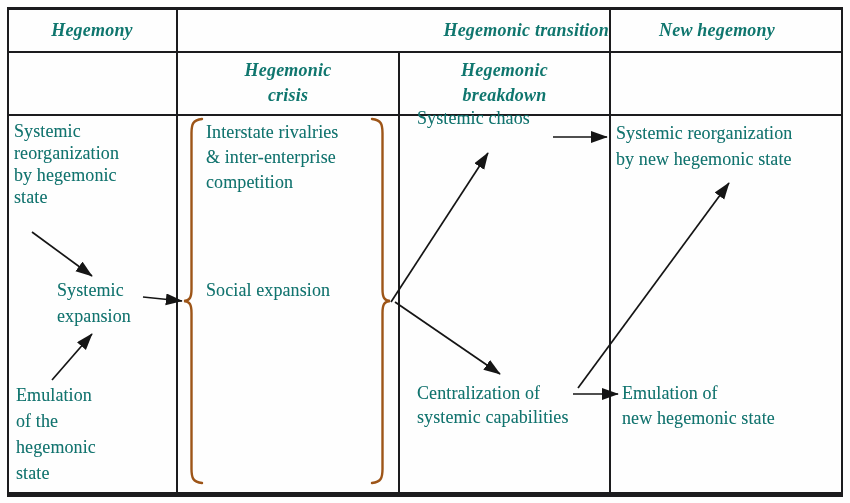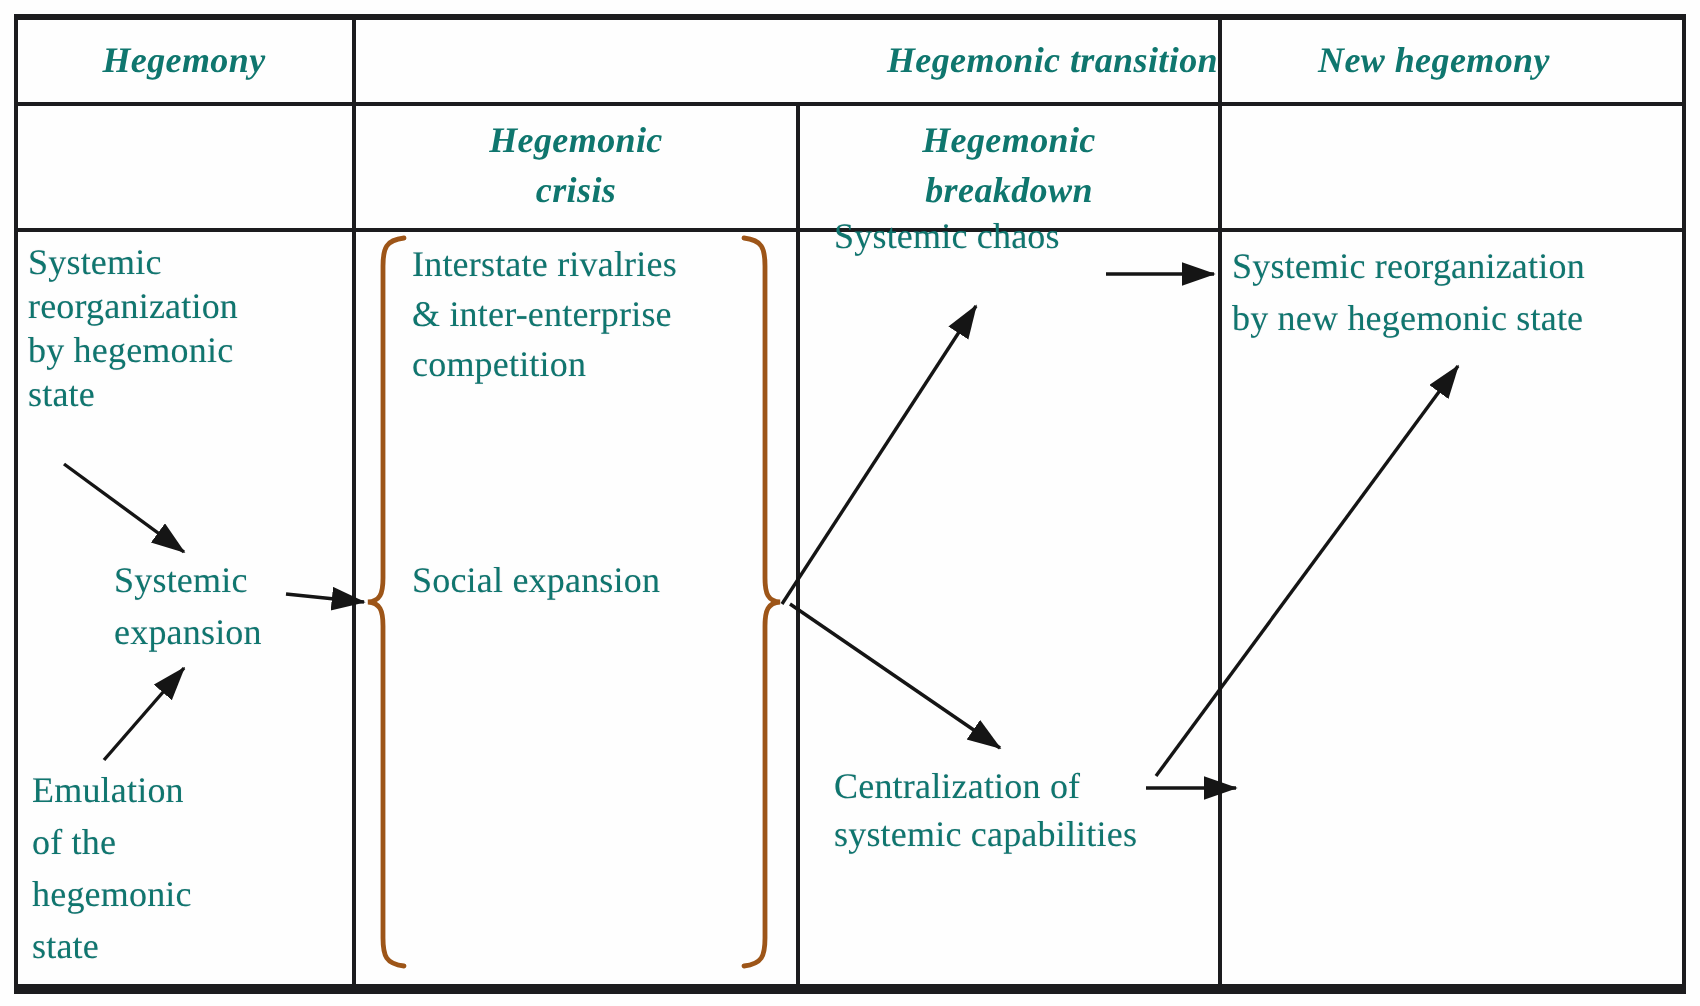--- a/index.html
+++ b/index.html
@@ -65,20 +65,22 @@
 &amp; inter-enterprise
 competition</div>
   <div class="node" style="left:206px;top:278px;line-height:25px;">Social expansion</div>
 
   <div class="node" style="left:417px;top:106px;line-height:25px;">Systemic chaos</div>
   <div class="node" style="left:417px;top:381px;line-height:24px;">Centralization of
 systemic capabilities</div>
 
   <div class="node" style="left:616px;top:120px;line-height:26px;">Systemic reorganization
 by new hegemonic state</div>
+  <div class="node" style="left:622px;top:381px;line-height:25px;">Emulation of
+new hegemonic state</div>
 
   <svg class="overlay" width="850" height="503" viewBox="0 0 850 503">
     <defs>
       <marker id="ah" markerWidth="11" markerHeight="8" refX="9.5" refY="3.5" orient="auto">
         <path d="M0,0 L10,3.5 L0,7 Z" fill="#151515"></path>
       </marker>
     </defs>
 
     <path d="M 202 119 C 193 120 191.5 124 191.5 133 L 191.5 289 C 191.5 297 190 300.5 184 301 C 190 301.5 191.5 305 191.5 313 L 191.5 469 C 191.5 478 193 482 202 483" fill="none" stroke-width="2.4" stroke-linecap="round" stroke="#9d5518"></path>
     <path d="M 372 119 C 381 120 382.5 124 382.5 133 L 382.5 289 C 382.5 297 384 300.5 390 301 C 384 301.5 382.5 305 382.5 313 L 382.5 469 C 382.5 478 381 482 372 483" fill="none" stroke-width="2.4" stroke-linecap="round" stroke="#9d5518"></path>

